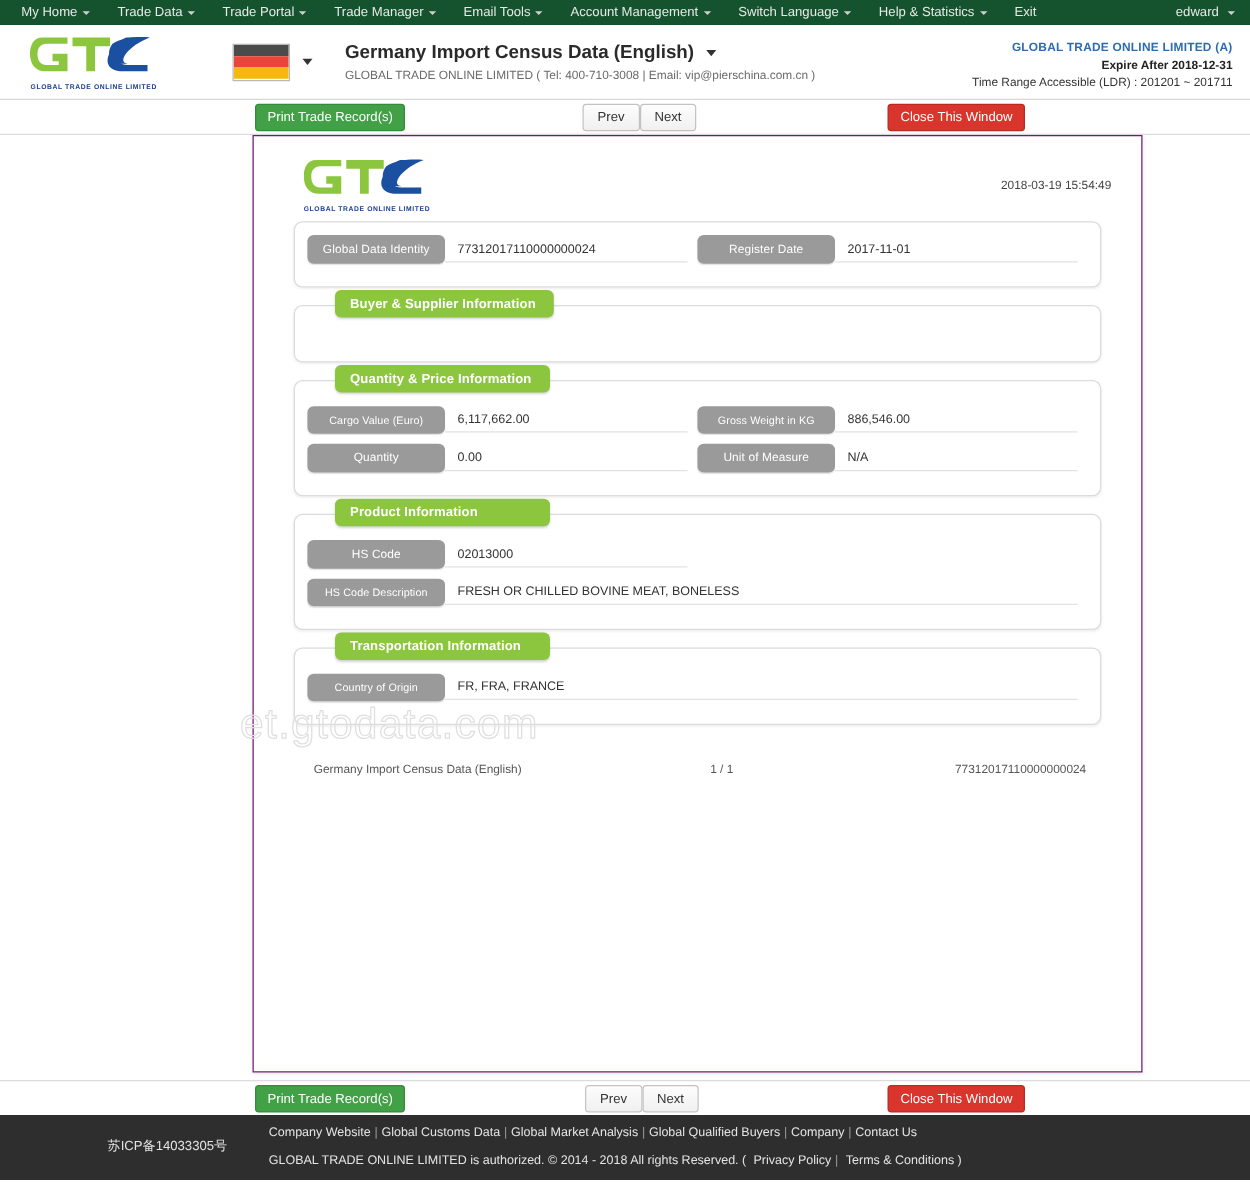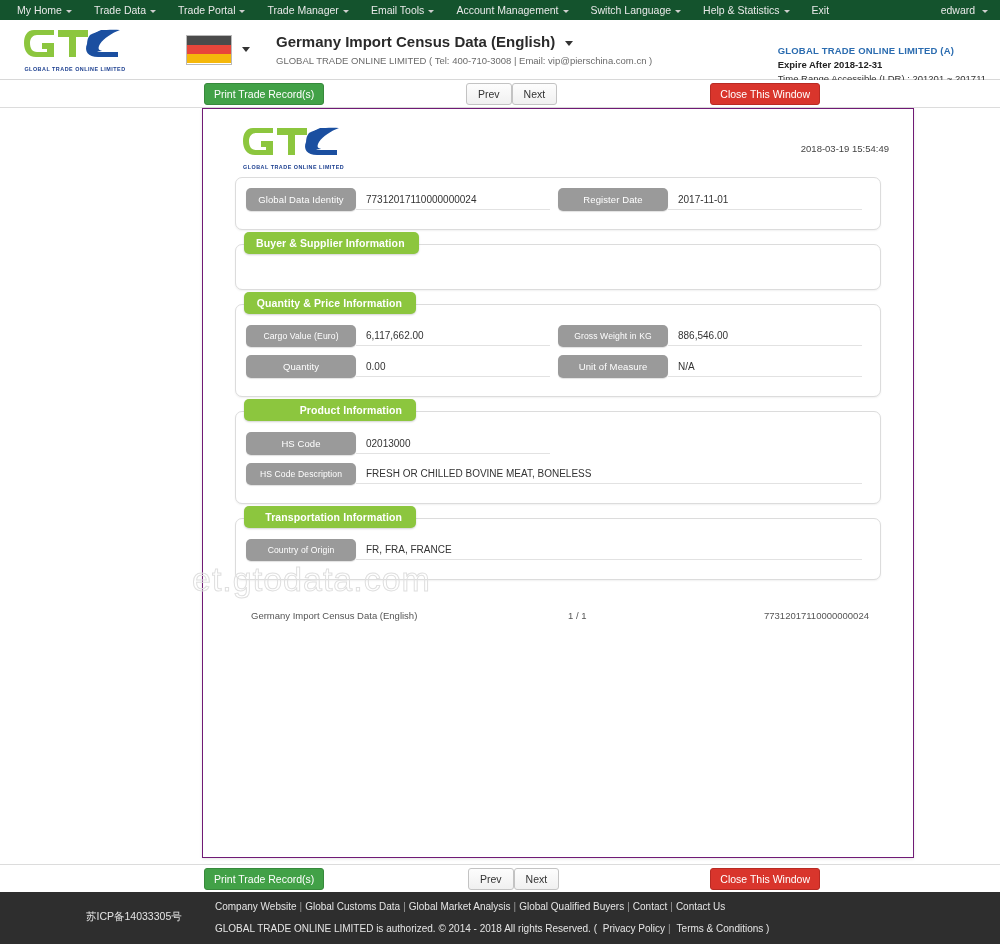--- a/index.html
+++ b/index.html
@@ -80,22 +80,22 @@
     display:inline-block; width:0; height:0; margin-left:6px;
     border-left: 4px solid transparent;
     border-right: 4px solid transparent;
     border-top: 5px solid #333;
     vertical-align: middle;
   }
   .page-sub {
     font-size: 9.5px; color: #6a6a6a; margin-top: 4px;
   }
   .acct-block {
-    position: absolute; right: 14px; top: 24px;
-    line-height: 14px;
+    position: absolute; right: 14px; top: 12px;
+    text-align: right; line-height: 14px;
   }
   .acct-name { font-size: 9.5px; color: #2b6cb0; font-weight: bold; letter-spacing:.2px;}
   .acct-exp  { font-size: 9.5px; color: #222; font-weight: bold; }
   .acct-rng  { font-size: 9.5px; color: #333; }
 
   
   .toolbar {
     height: 28px;
     display: flex; align-items: center;
     position: relative;
@@ -163,31 +163,30 @@
     border: 1px solid #dcdcdc;
     border-radius: 7px;
     background: #fff;
     margin: 14px 14px 0 14px;
     padding: 20px 10px 10px 10px;
     box-shadow: 0 1px 2px rgba(0,0,0,.06);
   }
   .panel.first { margin-top: 6px; }
   .panel-tab {
     position: absolute;
-    top: -13px; left: 8px;
+    top: -13px; left: 32px;
     background: #8cc63e;
     color: #fff;
     font-size: 10.5px;
     font-weight: bold;
     border-radius: 5px;
     padding: 5px 14px 5px 12px;
     min-width: 172px;
     box-shadow: 0 1px 2px rgba(0,0,0,.18);
     letter-spacing: .1px;
-    text-align: right;
   }
   .panel.no-tab { padding-top: 10px; }
 
   .rows { display: flex; flex-wrap: wrap; }
   .field {
     display: flex; align-items: center;
     width: 50%;
     margin-bottom: 8px;
   }
   .field.full { width: 100%; }
@@ -425,20 +424,20 @@
   <div class="nav-btns">
     <div class="btn btn-grey">Prev</div>
     <div class="btn btn-grey">Next</div>
   </div>
   <div class="btn btn-red">Close This Window</div>
 </div>
 
 <div class="pagefoot">
   <div class="icp">苏ICP备14033305号</div>
   <div class="foot-lines">
-    <div class="foot-line" id="foot-links"><a>Company Website</a><span class="sep">|</span><a>Global Customs Data</a><span class="sep">|</span><a>Global Market Analysis</a><span class="sep">|</span><a>Global Qualified Buyers</a><span class="sep">|</span><a>Contact</a><span class="sep">|</span><a>Contact Us</a></div>
+    <div class="foot-line" id="foot-links"><a>Company Website</a><span class="sep">|</span><a>Global Customs Data</a><span class="sep">|</span><a>Global Market Analysis</a><span class="sep">|</span><a>Global Qualified Buyers</a><span class="sep">|</span><a>Company</a><span class="sep">|</span><a>Contact Us</a></div>
     <div class="foot-line">
       <span>GLOBAL TRADE ONLINE LIMITED is authorized. © 2014 - 2018 All rights Reserved.  (</span>
       <span id="foot-policy"><a style="margin-left: 3px;">Privacy Policy</a><span class="sep">|</span><a style="margin-left: 3px;">Terms &amp; Conditions</a></span>
       <span>)</span>
     </div>
   </div>
 </div>
 
 </body></html>

